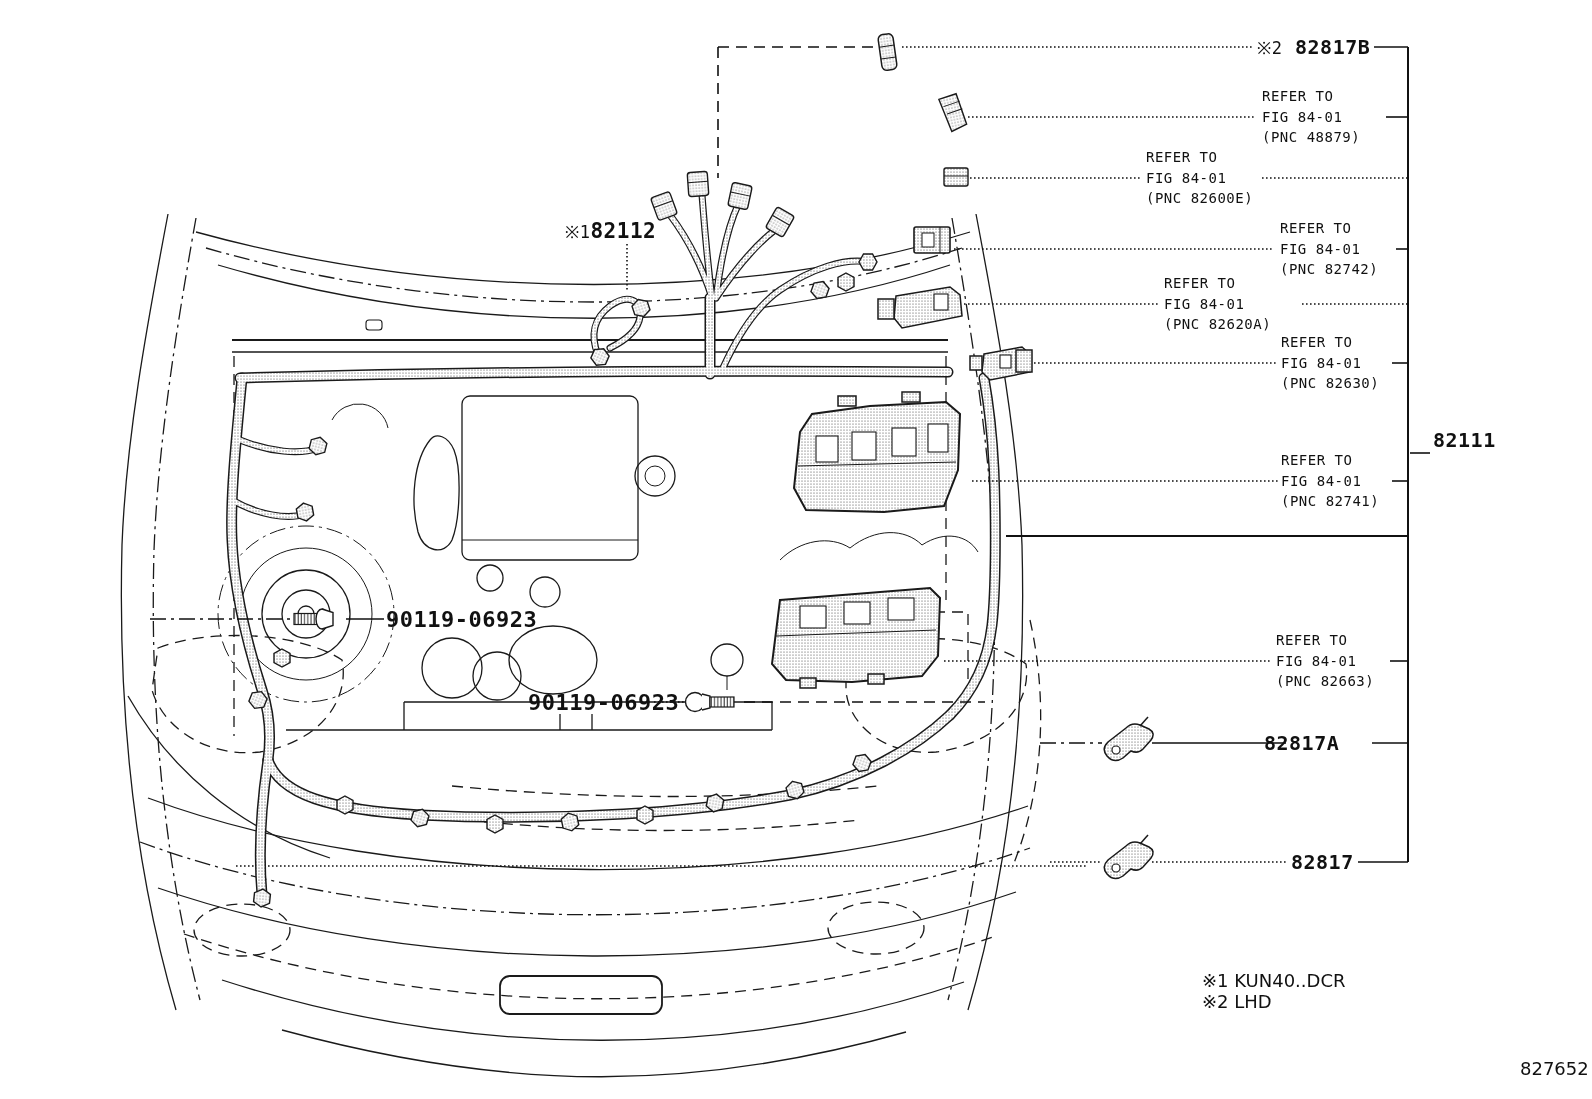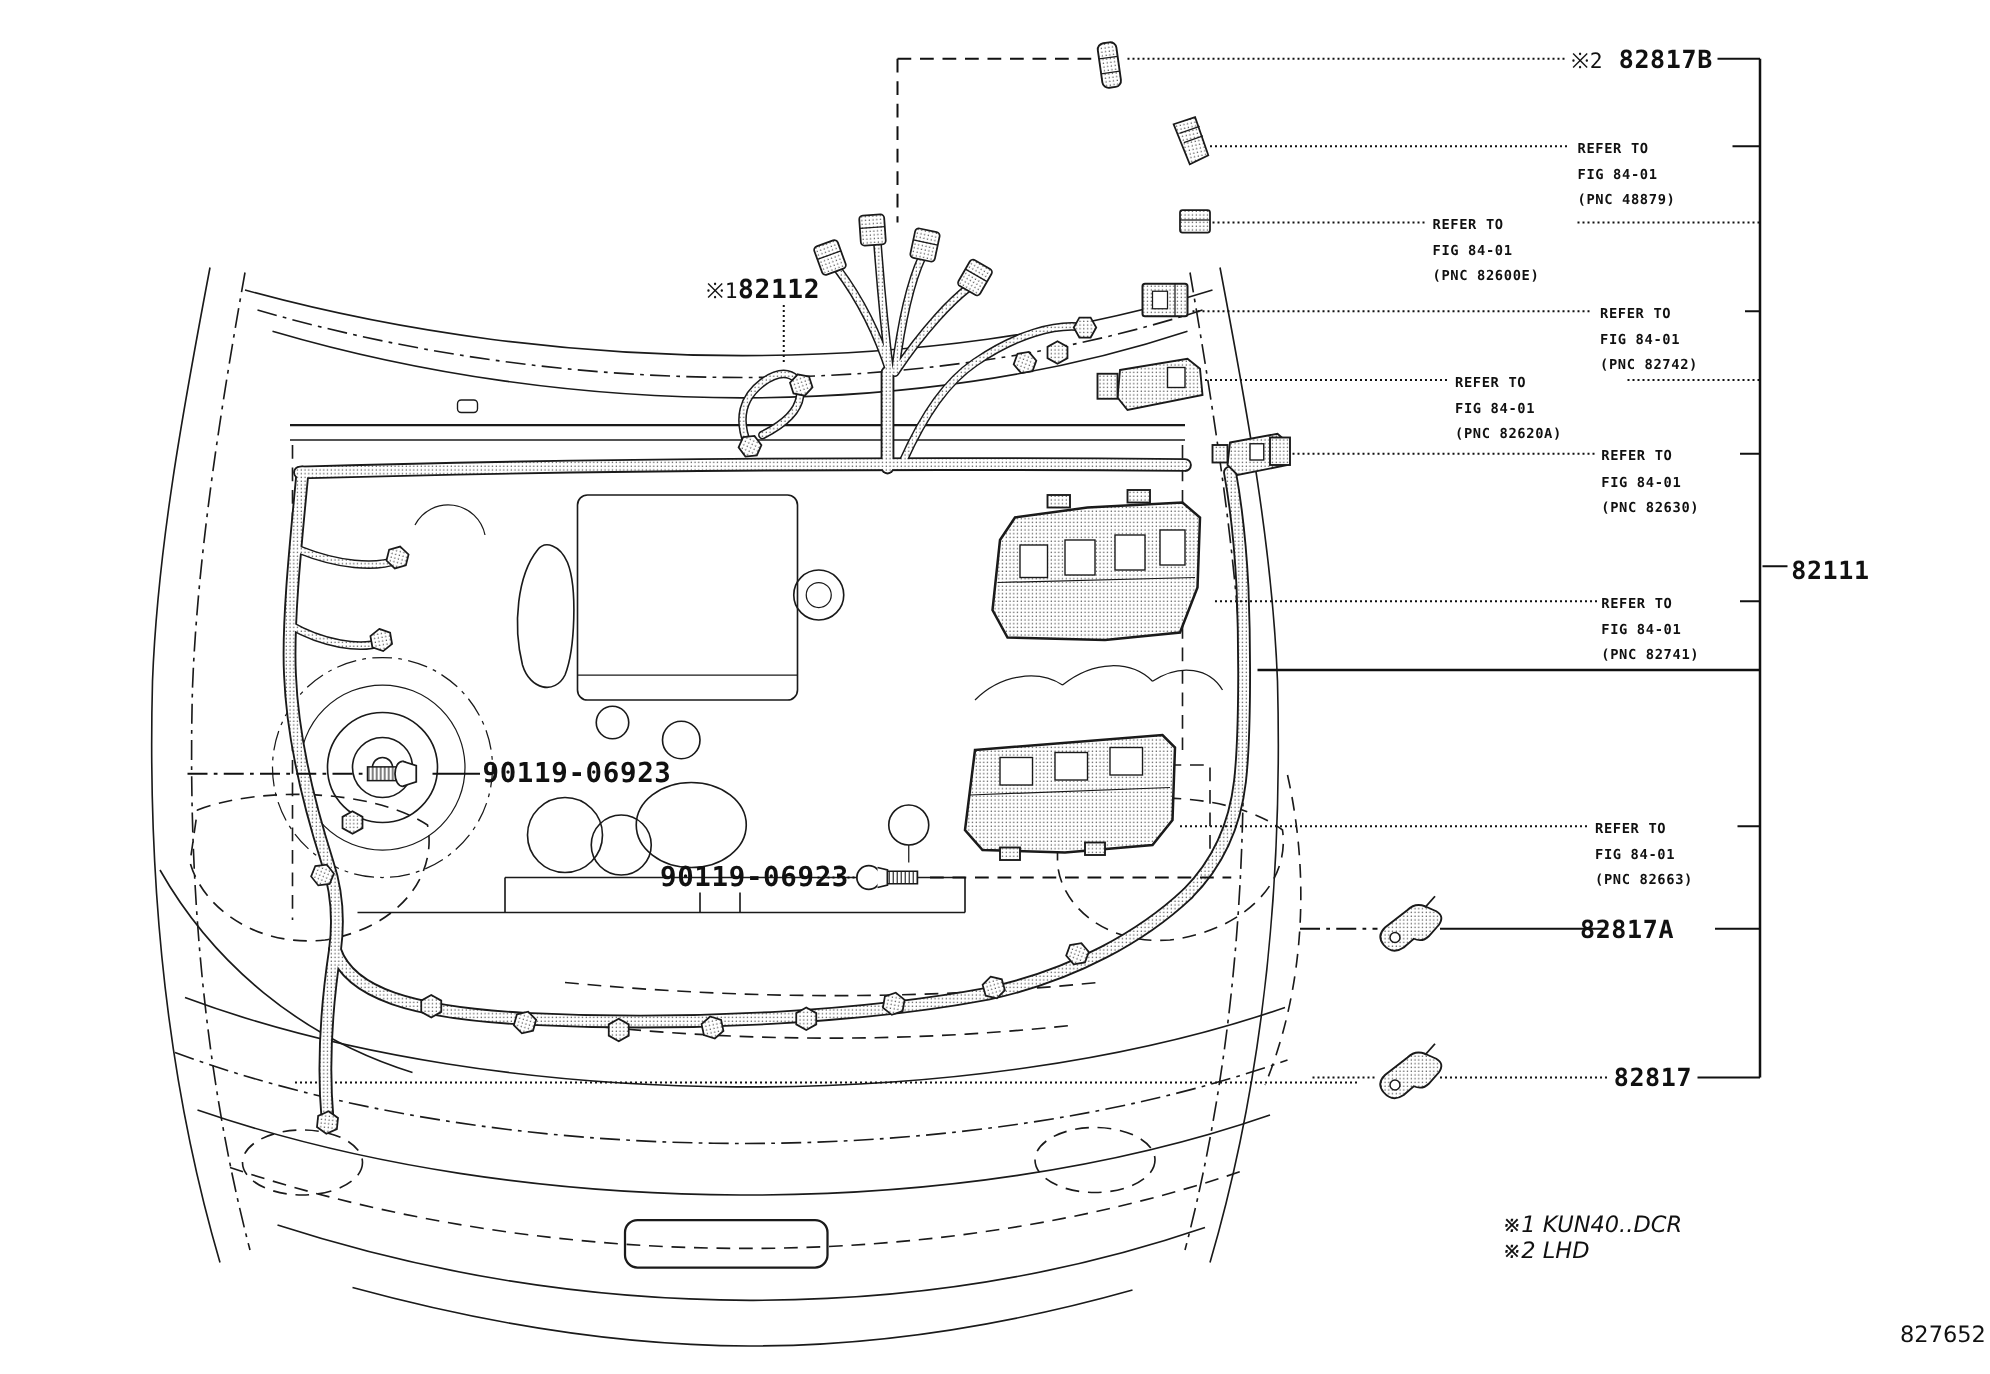--- a/index.html
+++ b/index.html
@@ -23,23 +23,23 @@
   .box{fill:url(#stip);stroke:#1a1a1a;stroke-width:2;}
   .boxthin{fill:url(#stip);stroke:#1a1a1a;stroke-width:1.5;}
   .win{fill:#fff;stroke:#1a1a1a;stroke-width:1.1;}
   
   .lbl{position:absolute;transform:translateY(-50%);white-space:nowrap;
        font-weight:700;font-size:20px;letter-spacing:.5px;}
   .lbl .pre{font-weight:400;font-size:17px;}
   .lbl18{position:absolute;transform:translateY(-50%);white-space:nowrap;
        font-weight:700;font-size:22px;letter-spacing:.5px;}
   .ref{position:absolute;transform:translateY(-50%);white-space:nowrap;
-       font-weight:700;font-size:11px;line-height:20.5px;letter-spacing:.5px;margin-top:23px;}
+       font-weight:400;font-size:14px;line-height:20.5px;letter-spacing:.5px;}
   .fnote{position:absolute;transform:translateY(-50%);white-space:nowrap;
-       font-family:"DejaVu Sans",sans-serif;font-weight:400;font-size:18px;font-style:italic;}
+       font-family:"DejaVu Sans",sans-serif;font-weight:400;font-size:18px;}
   .figcode{position:absolute;transform:translateY(-50%);white-space:nowrap;
        font-family:"DejaVu Sans",sans-serif;font-weight:400;font-size:18px;margin-left:34px;}
 </style>
 </head>
 <body>
 
 <div class="stage">
 
 <svg width="1592" height="1099" viewBox="0 0 1592 1099">
   <defs>
@@ -324,21 +324,21 @@
   <div>FIG 84-01</div>
   <div>(PNC 82620A)</div>
 </div>
 
 <div class="ref" style="left:1281px;top:363px;">
   <div>REFER TO</div>
   <div>FIG 84-01</div>
   <div>(PNC 82630)</div>
 </div>
 
-<div class="lbl" style="left:1433px;top:456px;">
+<div class="lbl" style="left:1433px;top:440px;">
   <span>82111</span>
 </div>
 
 <div class="ref" style="left:1281px;top:481px;">
   <div>REFER TO</div>
   <div>FIG 84-01</div>
   <div>(PNC 82741)</div>
 </div>
 
 <div class="ref" style="left:1276px;top:661px;">

